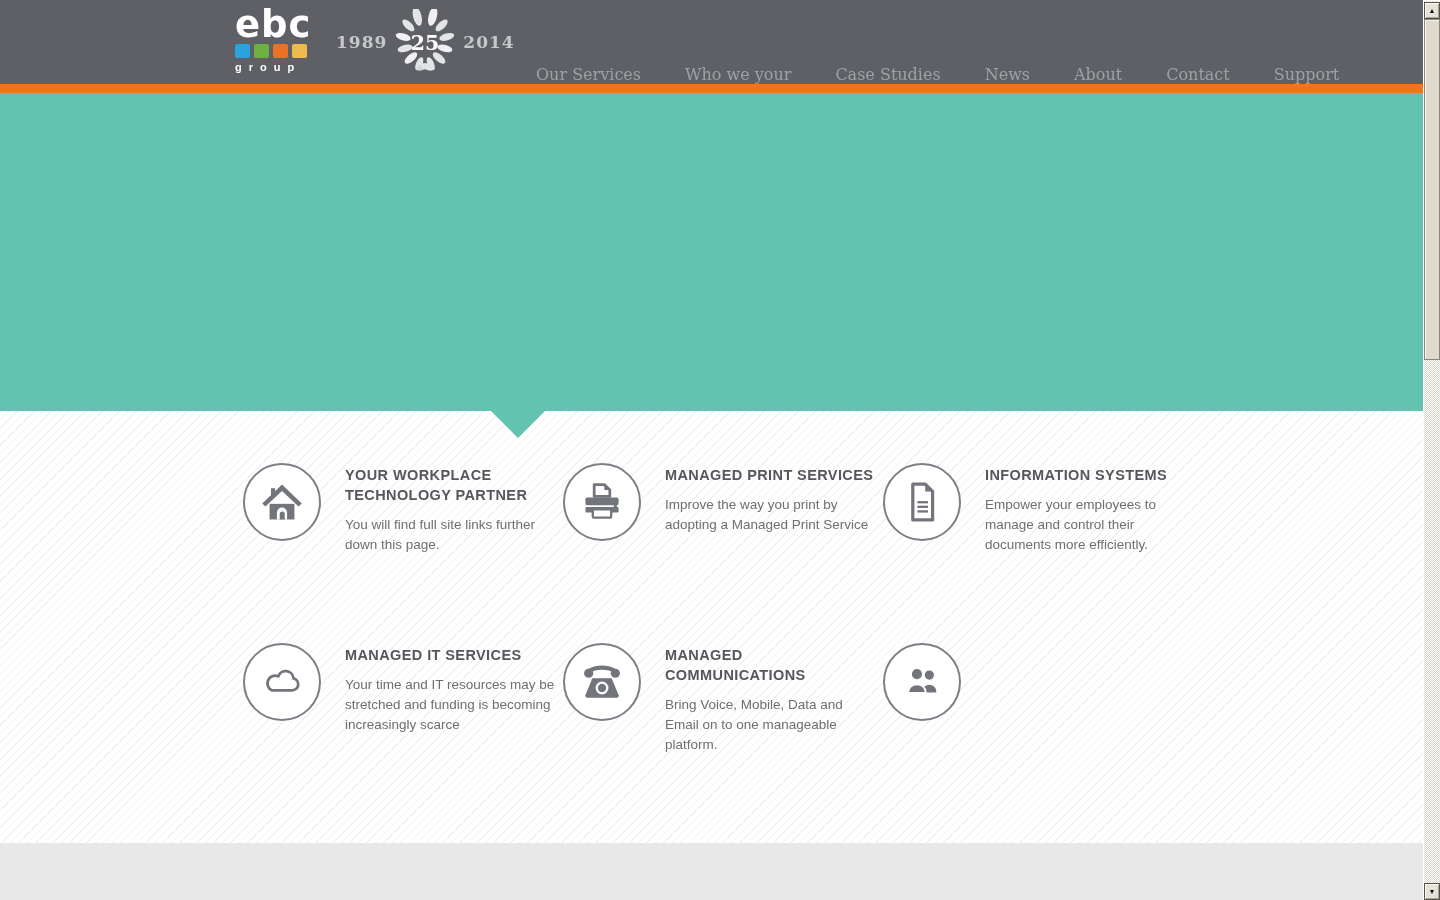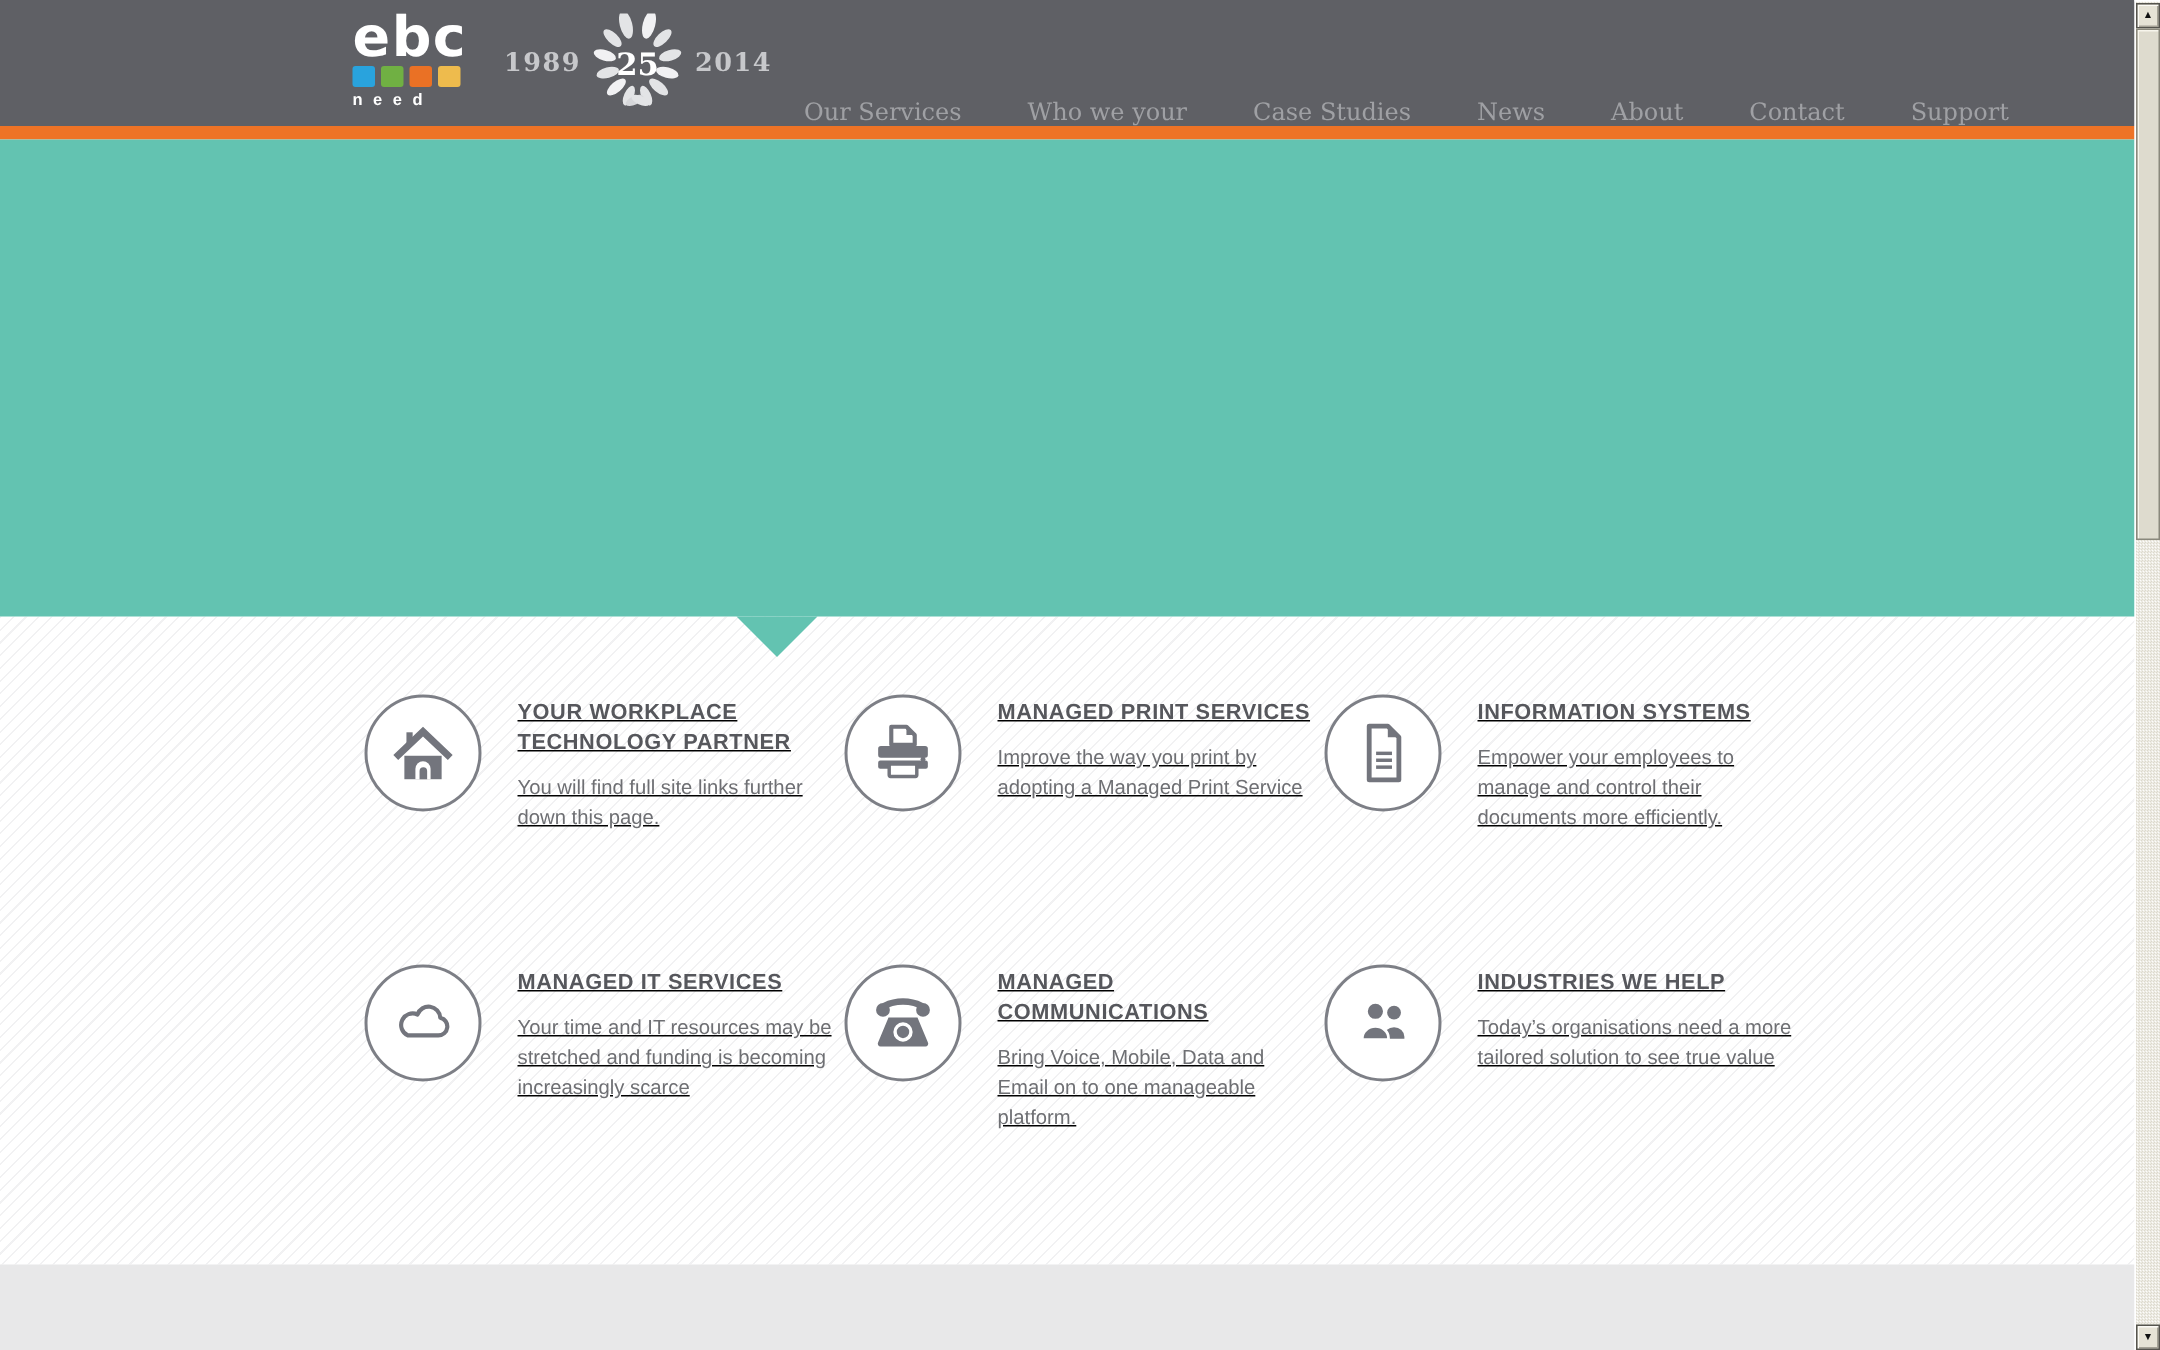--- a/index.html
+++ b/index.html
@@ -29,21 +29,21 @@
   
   .hero { position:relative; height:318px; background:#63c3b1; }
   .hero-notch { position:absolute; top:100%; left:491px; width:0; height:0;
     border-left:27px solid transparent; border-right:27px solid transparent; border-top:27px solid #63c3b1; }
 
   
   .main { height:432px; background:#fff;
     background-image:repeating-linear-gradient(135deg, rgba(150,150,160,0.13) 0px, rgba(150,150,160,0.13) 1px, transparent 1px, transparent 6px);
     padding-top:52px; }
   .cards { margin-left:243px; display:grid; grid-template-columns:repeat(3,320px); grid-auto-rows:180px; }
-  .card { display:flex; gap:24px; cursor:pointer;text-decoration:underline; }
+  .card { display:flex; gap:24px; cursor:pointer; }
   .icon-circle { flex:0 0 auto; width:78px; height:78px; border-radius:50%; background:#fff; border:2px solid #7d7f86;
     display:flex; align-items:center; justify-content:center; }
   .icon-circle svg { width:46px; height:46px; }
   .card-text { width:210px; padding-top:2px; }
   .card-title { font-size:14.5px; font-weight:bold; color:#56575c; letter-spacing:0.4px; line-height:20px; margin-bottom:10px; }
   .card-body { font-size:13.5px; color:#6e6f73; line-height:20px; }
 
   
   .footer { height:57px; background:#e8e8e9; }
 
@@ -66,21 +66,21 @@
   <div class="header">
 
     <div class="logo">
       <div class="logo-text">ebc</div>
       <div class="logo-squares">
         <span style="background:#29a3dd"></span>
         <span style="background:#70b043"></span>
         <span style="background:#ea7125"></span>
         <span style="background:#eebb4d"></span>
       </div>
-      <div class="logo-sub">need</div>
+      <div class="logo-sub">group</div>
     </div>
 
     <div class="anniversary">
       <span class="ann-year">1989</span>
       <svg class="wreath" viewBox="0 0 100 100">
         <g fill="#e3e4e6">
           <ellipse cx="38" cy="10" rx="6.5" ry="15" transform="rotate(-14 38 10)"></ellipse>
           <ellipse cx="62" cy="10" rx="6.5" ry="15" transform="rotate(14 62 10)" fill="#f1f1f3"></ellipse>
           <ellipse cx="24" cy="24" rx="5.5" ry="12" transform="rotate(-46 24 24)"></ellipse>
           <ellipse cx="76" cy="24" rx="5.5" ry="12" transform="rotate(46 76 24)"></ellipse>
@@ -207,24 +207,20 @@
             <g fill="#73757d">
               <circle cx="66" cy="35" r="10"></circle>
               <path d="M51,70 a15,14 0 0 1 30,0 v3 h-30 z"></path>
             </g>
             <g fill="#73757d" stroke="#ffffff" stroke-width="4">
               <circle cx="39" cy="33" r="13"></circle>
               <path d="M20,72 a19,17 0 0 1 38,0 v2 h-38 z"></path>
             </g>
           </svg>
         </div>
-        <div class="card-text">
-          <div class="card-title">INDUSTRIES WE HELP</div>
-          <div class="card-body">Today’s organisations need a more tailored solution to see true value</div>
-        </div>
       </div>
 
     </div>
   </div>
 
   <div class="footer"></div>
 </div>
 
 <div class="scrollbar">
   <div class="sb-btn sb-up">

